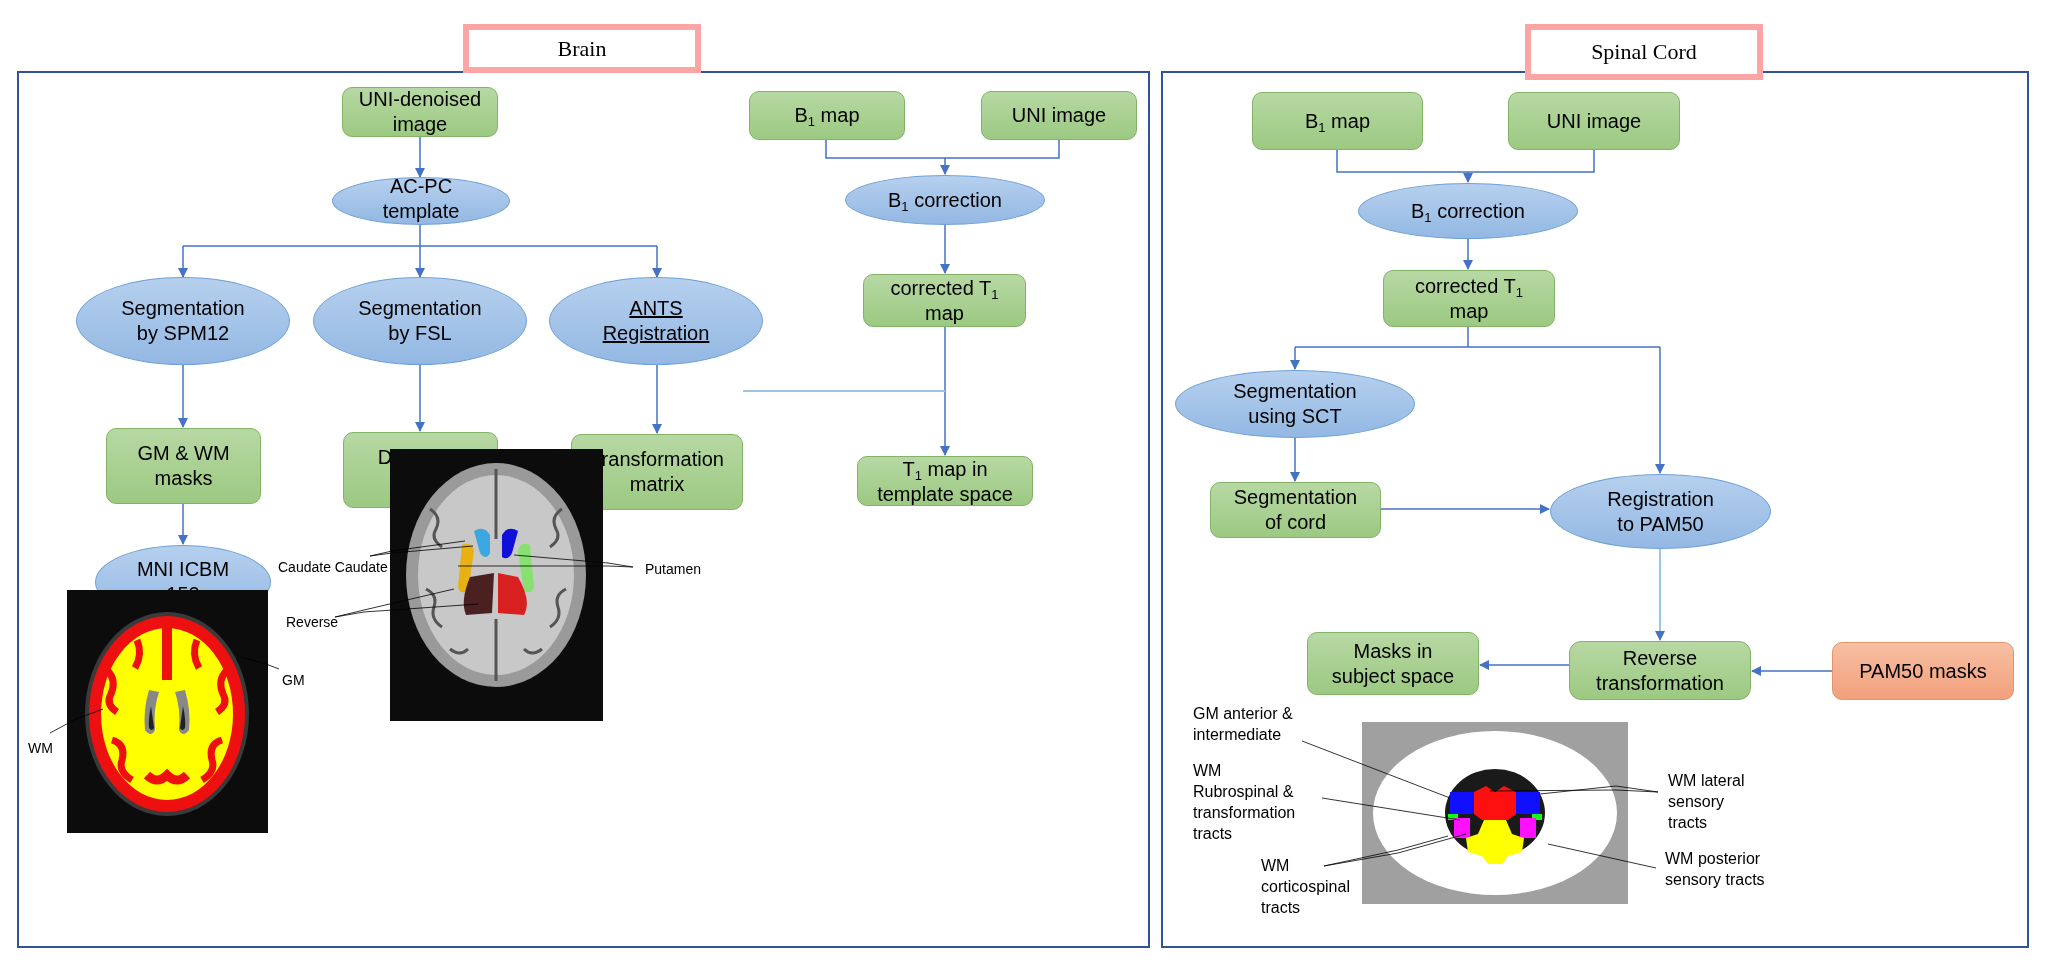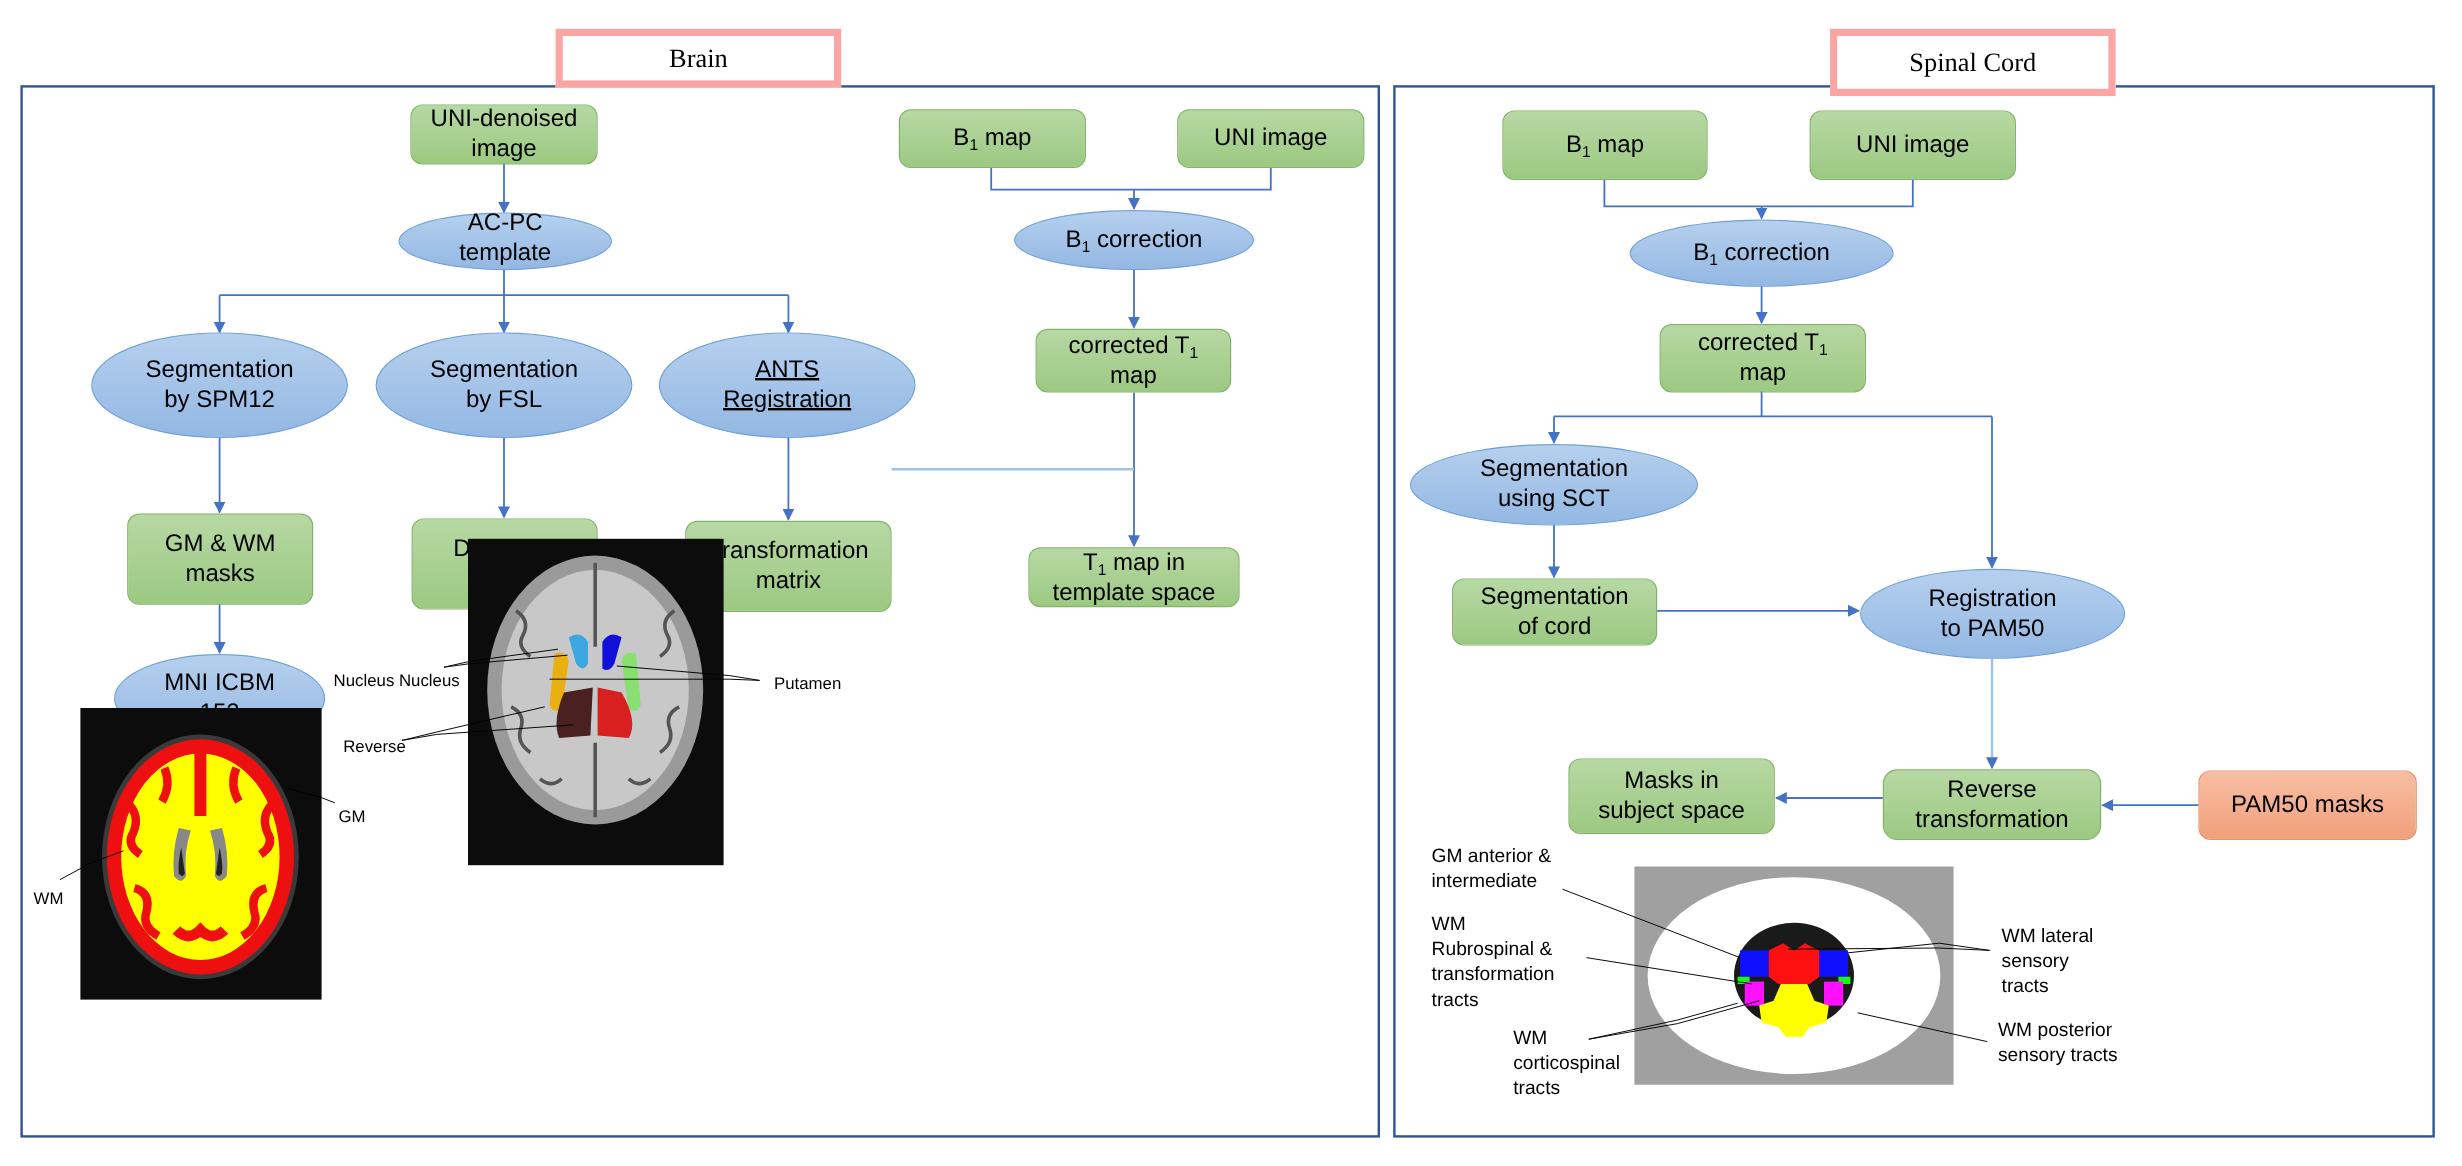--- a/index.html
+++ b/index.html
@@ -240,21 +240,21 @@
     <line x1="1302" y1="741" x2="1450" y2="798"></line>
     <line x1="1322" y1="798" x2="1460" y2="820"></line>
     <polyline points="1324,866 1398,850 1448,836"></polyline>
     <polyline points="1324,866 1398,853 1466,834"></polyline>
     <polyline points="1658,792 1616,790 1490,791"></polyline>
     <polyline points="1658,792 1616,786 1540,794"></polyline>
     <line x1="1656" y1="868" x2="1548" y2="844"></line>
   </g>
 </svg>
 
-<div class="lbl" style="left:278px;top:559px;">Nucleus Nucleus</div>
+<div class="lbl" style="left:278px;top:559px;">Caudate Caudate</div>
 <div class="lbl" style="left:645px;top:561px;">Putamen</div>
 <div class="lbl" style="left:286px;top:614px;">Reverse</div>
 <div class="lbl" style="left:282px;top:672px;">GM</div>
 <div class="lbl" style="left:28px;top:740px;">WM</div>
 
 <div class="lbl2" style="left:1193px;top:703px;">
   <div>GM anterior &amp;</div>
     <div>intermediate</div>
 </div>
 <div class="lbl2" style="left:1193px;top:760px;">

